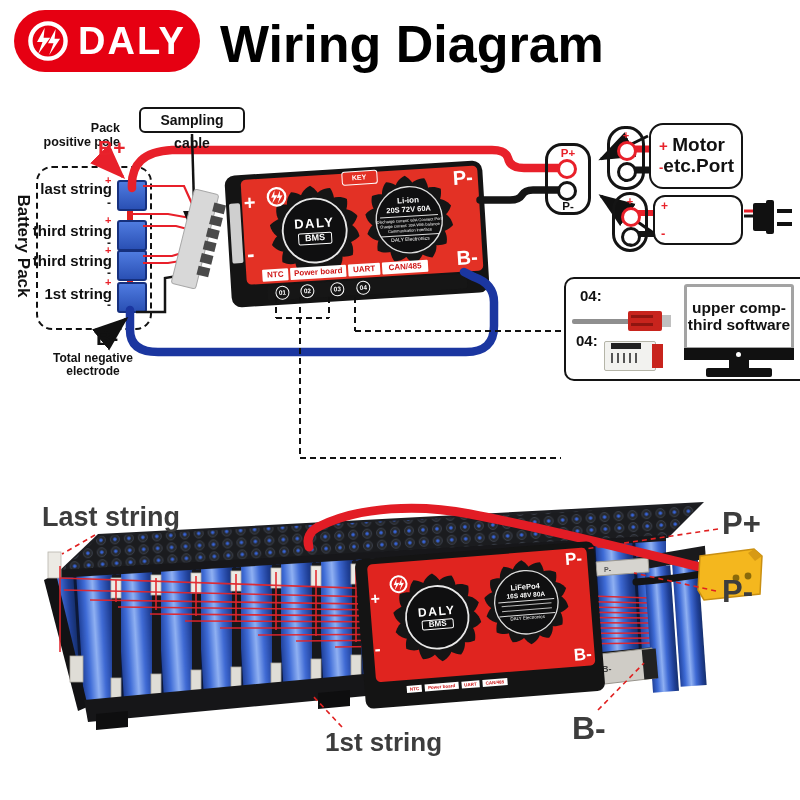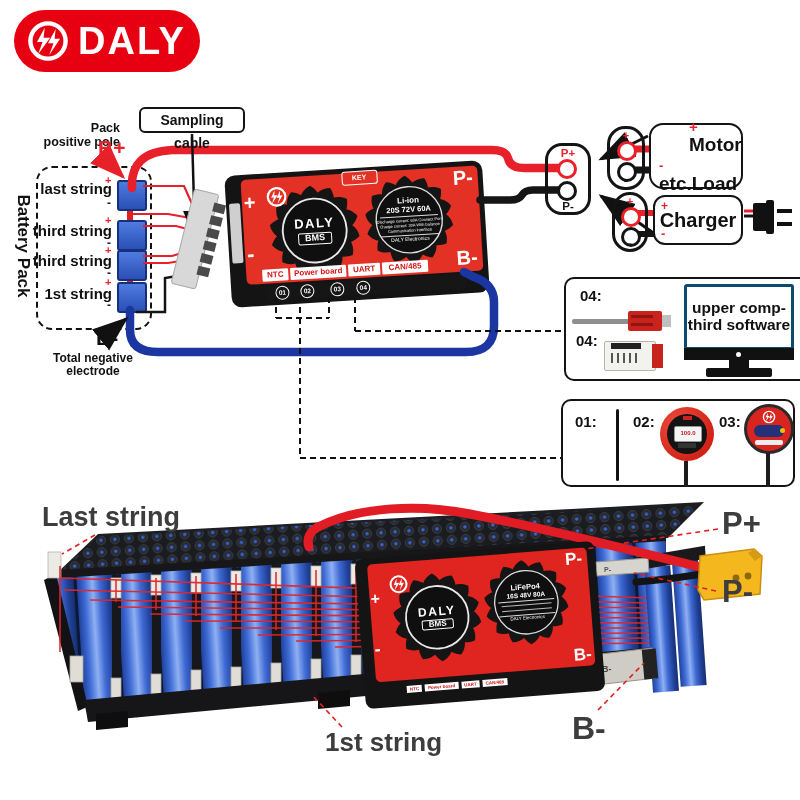--- a/index.html
+++ b/index.html
@@ -184,20 +184,21 @@
         <circle cx="736" cy="578" r="3.4" fill="#8a6a0a"></circle>
     </g>
   </svg>
 
   <div class="abs logo">
     <svg width="44" height="44" viewBox="0 0 40 40">
         <use href="#emblem"></use>
       </svg>
     <span class="brand">DALY</span>
   </div>
+  <div class="abs title">Wiring Diagram</div>
 
   <div class="abs" style="left:36px;top:166px;width:112px;height:160px;border:2.5px dashed #111;border-radius:16px;z-index:1"></div>
   <div class="abs bold" style="left:-57px;top:236px;width:160px;height:20px;transform:rotate(90deg);font-size:17px;text-align:center;z-index:2">Battery Pack</div>
 
   <div class="abs cell" style="left:117px;top:180px;width:26px;height:27px;z-index:2"></div>
   <div class="abs cell" style="left:117px;top:220px;width:26px;height:27px;z-index:2"></div>
   <div class="abs cell" style="left:117px;top:250px;width:26px;height:27px;z-index:2"></div>
   <div class="abs cell" style="left:117px;top:282px;width:26px;height:27px;z-index:2"></div>
   <div class="abs" style="left:127px;top:207px;width:6px;height:13px;background:#e02020;z-index:1"></div>
   <div class="abs" style="left:127px;top:247px;width:6px;height:4px;background:#e02020;z-index:1"></div>
@@ -360,88 +361,64 @@
     <div class="abs" style="left:0;right:0;bottom:0px;text-align:center;color:#141414;font-size:11.5px;font-weight:800;">P-</div>
   </div>
 
   <div class="abs oval" style="left:607px;top:126px;width:38px;height:64px;z-index:4">
     <div class="abs" style="left:0;right:0;top:0px;text-align:center;color:#e8232b;font-size:11px;font-weight:800;">+</div>
     <div class="ringR" style="left:7px;top:12px;"></div>
     <div class="ringB" style="left:7px;top:33px;"></div>
     <div class="abs" style="left:0;right:0;bottom:-1px;text-align:center;color:#141414;font-size:13px;font-weight:800;">-</div>
   </div>
   <div class="abs obox" style="left:649px;top:123px;width:94px;height:66px;border-radius:14px;z-index:4;display:flex;flex-direction:column;justify-content:center;padding-left:8px;">
-    <div style="line-height:1.1;margin-left:30px;"><span class="pm-plus" style="font-size:15px;">+</span>
+    <div style="line-height:1.1;"><span class="pm-plus" style="font-size:15px;">+</span>
       <span class="bold" style="font-size:19px;">Motor</span></div>
-    <div style="line-height:1.1;"><span class="pm-plus" style="font-size:13px;">-</span><span class="bold" style="font-size:19px;">etc.Load</span></div>
+    <div style="line-height:1.1;"><span class="pm-plus" style="font-size:13px;">-</span><span class="bold" style="font-size:19px;">etc.Port</span></div>
   </div>
 
   <div class="abs oval" style="left:612px;top:192px;width:36px;height:60px;z-index:4">
     <div class="abs" style="left:0;right:0;top:0px;text-align:center;color:#e8232b;font-size:11px;font-weight:800;">+</div>
     <div class="ringR" style="left:6px;top:12px;"></div>
     <div class="ringB" style="left:6px;top:32px;"></div>
     <div class="abs" style="left:0;right:0;bottom:-2px;text-align:center;color:#141414;font-size:13px;font-weight:800;">-</div>
   </div>
   <div class="abs obox" style="left:653px;top:195px;width:90px;height:50px;border-radius:12px;z-index:4;">
     <span class="abs pm-plus" style="left:6px;top:2px;font-size:12px;">+</span>
     <span class="abs pm-plus" style="left:6px;bottom:2px;font-size:13px;">-</span>
-    <div class="bold" style="text-align:center;font-size:20px;line-height:46px;">Charger</div>
   </div>
   <div class="abs" style="left:753px;top:203px;width:16px;height:28px;background:#111;border-radius:2px;z-index:4"></div>
   <div class="abs" style="left:766px;top:200px;width:8px;height:34px;background:#111;border-radius:2px;z-index:4"></div>
 
   <div class="abs panel" style="left:564px;top:277px;width:268px;height:104px;z-index:4">
     <span class="abs tag" style="left:14px;top:8px;">04:</span>
     <div class="abs" style="left:6px;top:40px;width:58px;height:5px;background:#8f8f8f;border-radius:2px;"></div>
     <div class="abs" style="left:62px;top:32px;width:34px;height:20px;background:#c8241d;border-radius:2px;">
       <div class="abs" style="left:3px;top:4px;width:22px;height:3px;background:#8f1510;"></div>
       <div class="abs" style="left:3px;top:12px;width:22px;height:3px;background:#8f1510;"></div>
     </div>
     <div class="abs" style="left:96px;top:36px;width:9px;height:12px;background:#c0c0c0;"></div>
     <span class="abs tag" style="left:10px;top:53px;">04:</span>
     <div class="abs" style="left:38px;top:62px;width:50px;height:28px;background:#f2f2ef;border:1px solid #b5b5a8;border-radius:2px;">
       <div class="abs" style="left:6px;top:1px;width:30px;height:6px;background:#222;"></div>
       <div class="abs" style="left:6px;top:11px;width:28px;height:10px;background:repeating-linear-gradient(90deg,#555 0 2px,#f2f2ef 2px 6px);"></div>
       <div class="abs" style="left:47px;top:2px;width:11px;height:24px;background:#c8241d;"></div>
     </div>
-    <div class="abs" style="left:118px;top:5px;width:110px;height:66px;border:3px solid #0c4a6e;border-radius:3px;box-sizing:border-box;
+    <div class="abs" style="left:118px;top:5px;width:110px;height:66px;border:3px solid #a3a3a3;border-radius:3px;box-sizing:border-box;
                 display:flex;flex-direction:column;align-items:center;justify-content:center;">
       <div class="bold" style="font-size:15.5px;line-height:1.08;">upper comp-</div>
       <div class="bold" style="font-size:15.5px;line-height:1.08;">third software</div>
     </div>
     <div class="abs" style="left:118px;top:69px;width:110px;height:12px;background:#111;">
       <div class="abs" style="left:52px;top:4px;width:5px;height:5px;background:#fff;border-radius:50%;"></div>
     </div>
     <div class="abs" style="left:163px;top:81px;width:20px;height:8px;background:#111;"></div>
     <div class="abs" style="left:140px;top:89px;width:66px;height:9px;background:#111;border-radius:2px;"></div>
   </div>
 
-  <div class="abs panel" style="left:561px;top:399px;width:234px;height:88px;z-index:4">
-    <span class="abs tag" style="left:12px;top:12px;">01:</span>
-    <div class="abs" style="left:53px;top:8px;width:3px;height:72px;background:#111;border-radius:2px;"></div>
-    <span class="abs tag" style="left:70px;top:12px;">02:</span>
-    <div class="abs" style="left:97px;top:6px;width:54px;height:54px;background:radial-gradient(circle at 35% 35%,#f05040,#d32218 70%);border-radius:50%;">
-      <div class="abs" style="left:7px;top:7px;width:40px;height:40px;background:#141414;border-radius:50%;"></div>
-      <div class="abs" style="left:23px;top:9px;width:9px;height:4px;background:#c22;"></div>
-      <div class="abs" style="left:14px;top:19px;width:26px;height:14px;background:#f5f5f5;border:1px solid #999;border-radius:2px;
-                  color:#c01818;font-size:6px;font-weight:800;text-align:center;line-height:13px;">100.0</div>
-      <div class="abs" style="left:18px;top:36px;width:18px;height:5px;background:#333;"></div>
-    </div>
-    <div class="abs" style="left:121px;top:60px;width:4px;height:26px;background:#1c1c1c;"></div>
-    <span class="abs tag" style="left:156px;top:12px;">03:</span>
-    <div class="abs" style="left:181px;top:3px;width:50px;height:50px;background:#d8251f;border:3px solid #2a2a2a;border-radius:50%;box-sizing:border-box;">
-      <svg width="14" height="14" viewBox="0 0 40 40" style="position:absolute;left:15px;top:3px;">
-          <use href="#emblem"></use>
-        </svg>
-      <div class="abs" style="left:7px;top:18px;width:30px;height:12px;background:#23307a;border-radius:6px;"></div>
-      <div class="abs" style="left:33px;top:21px;width:5px;height:5px;background:#f0c000;border-radius:50%;"></div>
-      <div class="abs" style="left:8px;top:33px;width:28px;height:5px;background:#eee;border-radius:2px;"></div>
-    </div>
-    <div class="abs" style="left:203px;top:52px;width:4px;height:34px;background:#1c1c1c;"></div>
-  </div>
 
   <div class="abs board" style="left:360px;top:550px;width:240px;height:150px;transform:rotate(-4.5deg);z-index:2">
     <div class="base" style="border-radius:8px;"></div>
     <div class="face" style="left:12px;top:6px;right:8px;bottom:26px;background:#e0241f;">
       <div class="abs wtxt" style="left:1px;top:26px;font-size:16px;">+</div>
       <div class="abs wtxt" style="left:1px;bottom:22px;font-size:18px;">-</div>
       <div class="abs wtxt" style="right:5px;top:1px;font-size:17px;">P-</div>
       <div class="abs wtxt" style="right:3px;bottom:1px;font-size:17px;">B-</div>
       <div class="fanwrap" style="left:20px;top:12px;width:92px;height:92px;">
         <svg viewBox="-50 -50 100 100">

